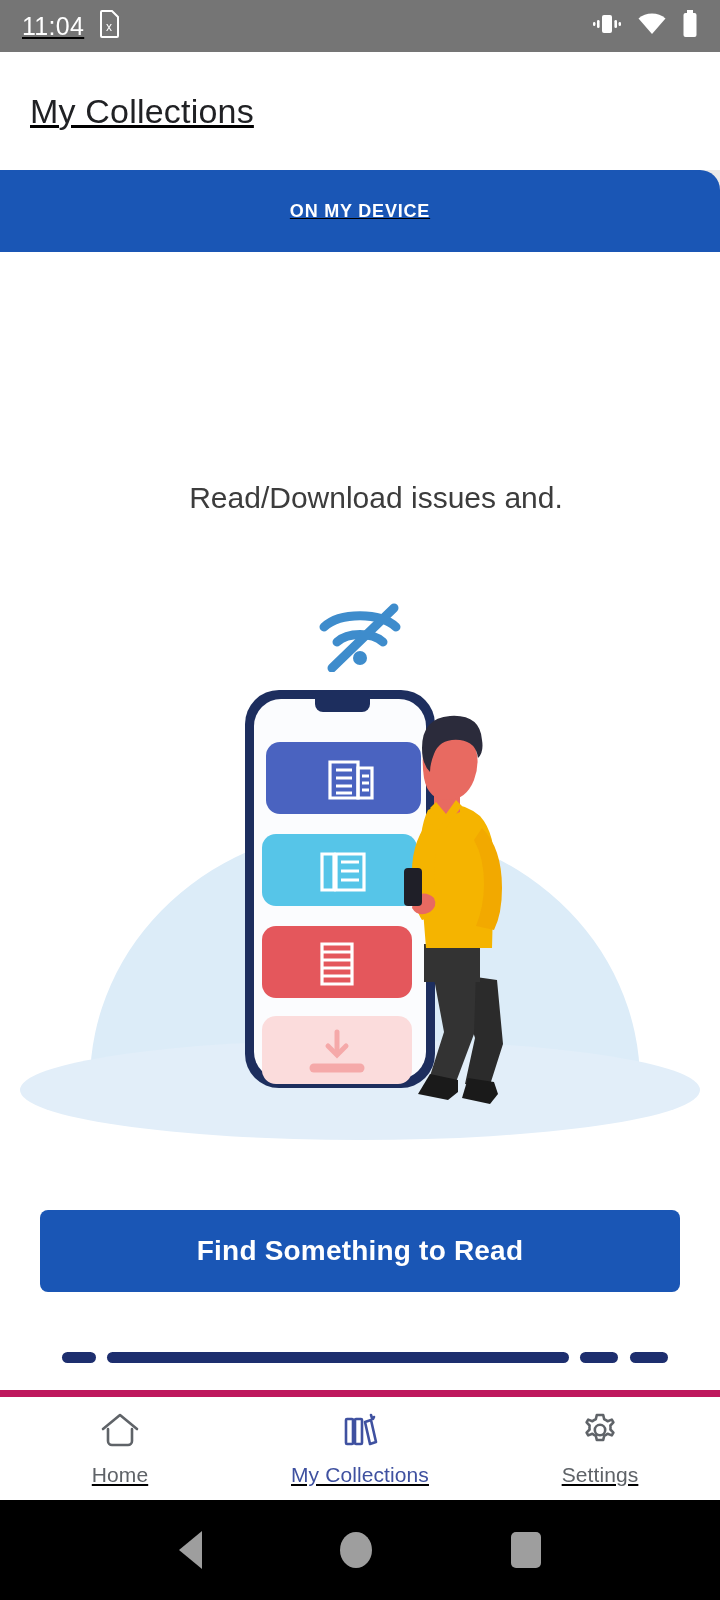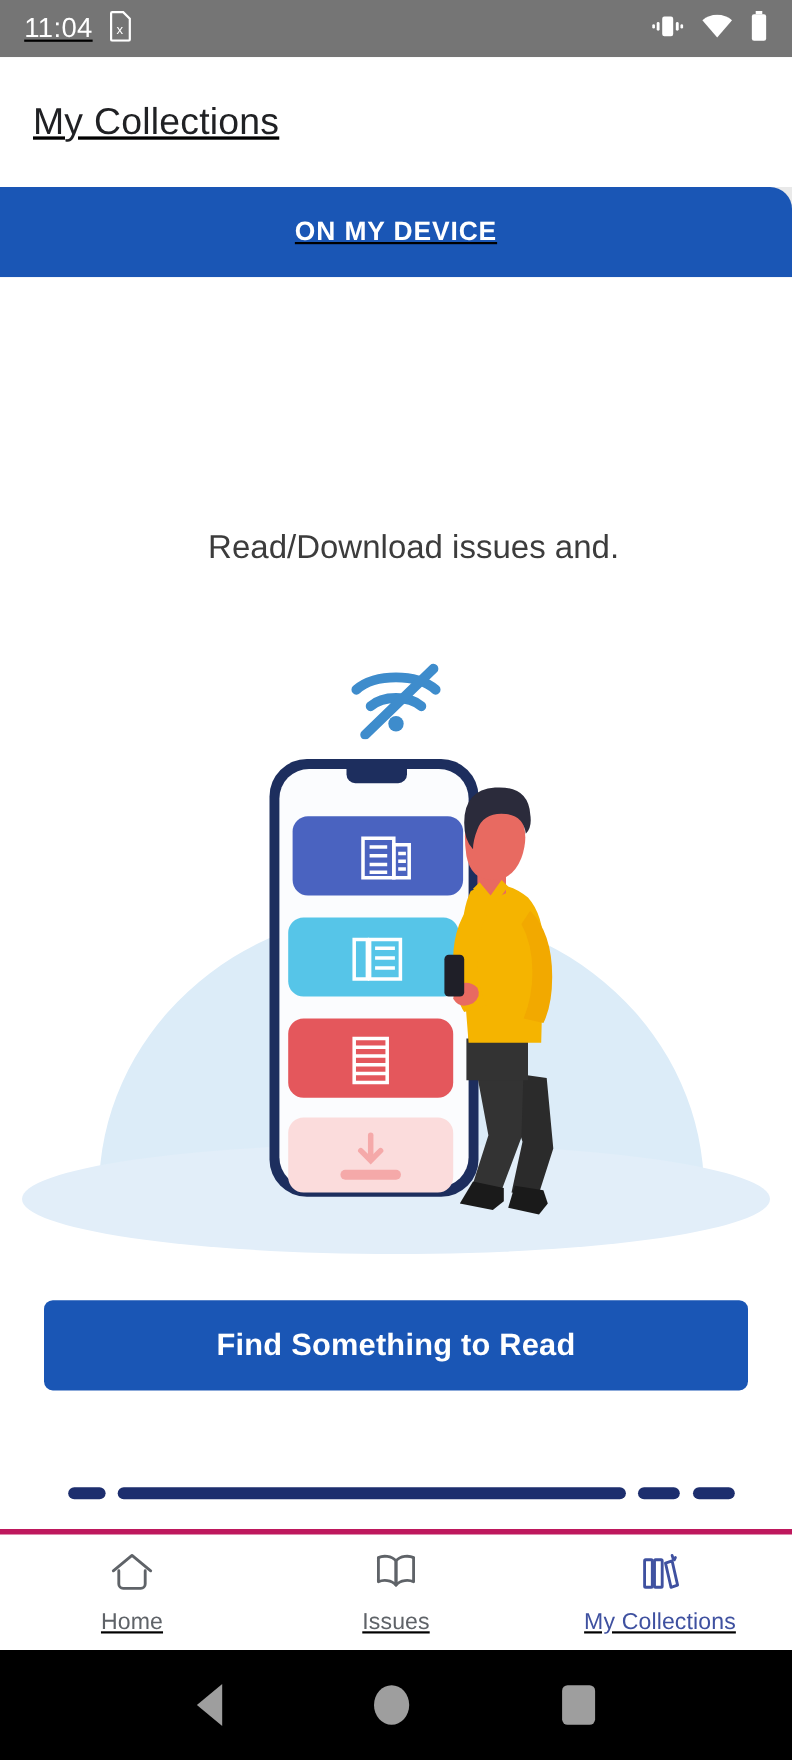--- a/index.html
+++ b/index.html
@@ -26,21 +26,21 @@
   .appbar {
     flex:0 0 118px; background:#ffffff; display:flex; align-items:center;
     padding:0 30px;
   }
   .appbar-title { font-size:34px; color:#202124; font-weight:400; letter-spacing:.2px; }
 
   
   .tabbar { flex:0 0 82px; background:#e9e9e9; display:flex; align-items:stretch; }
   .tab {
     flex:1; display:flex; align-items:center; justify-content:center;
-    font-size:24px; letter-spacing:.8px; color:#6b6b6b; font-weight:500;
+    font-size:18px; letter-spacing:.8px; color:#6b6b6b; font-weight:500;
   }
   .tab.active {
     background:#1a56b5; color:#ffffff; font-weight:700;
     border-top-right-radius:20px; border-bottom-right-radius:0;
   }
 
   
   .content { flex:1 1 auto; position:relative; background:#ffffff; overflow:hidden; }
 
   .empty-msg {
@@ -48,31 +48,31 @@
     font-size:30px; line-height:1.62; color:#3c3c3c; font-weight:400;padding-left:32px;
   }
 
   
   .wifi-off { position:absolute; top:348px; left:50%; transform:translateX(-50%); }
 
   
   .illus { position:absolute; top:430px; left:0; width:720px; height:480px; }
 
   
-  .cta-wrap { position:absolute; left:0; right:0; top:930px; display:flex; justify-content:center;border-radius:23px; }
+  .cta-wrap { position:absolute; left:0; right:0; top:958px; display:flex; justify-content:center;border-radius:23px; }
   .cta {
     width:640px; height:82px; background:#1a56b5; border:none;
     border-radius:8px; color:#ffffff; font-size:28px; font-weight:700;
     letter-spacing:.2px; font-family:"Liberation Sans", sans-serif; cursor:pointer;
     display:flex; align-items:center; justify-content:center;
   }
 
   
   .bottomnav {
-    flex:0 0 110px; background:#ffffff; border-top:5px solid #be185d;
+    flex:0 0 110px; background:#ffffff; border-top:7px solid #be185d;
     display:flex; align-items:center;
   }
   .navitem {
     flex:1; display:flex; flex-direction:column; align-items:center;
     justify-content:center; gap:9px; color:#5f6368;
   }
   .navitem.active { color:#3f51a0; }
   .navlabel { font-size:21px; letter-spacing:.1px; }
 
   
@@ -236,42 +236,42 @@
     <div class="navitem">
       <span>
         <svg width="44" height="40" viewBox="0 0 44 40" fill="none" stroke="#5f6368" stroke-width="2.6" stroke-linejoin="round" stroke-linecap="round">
           <path d="M5 19 L22 5 L39 19"></path>
           <path d="M10 19 v12 a4 4 0 0 0 4 4 h16 a4 4 0 0 0 4 -4 v-12"></path>
         </svg>
       </span>
       <span class="navlabel">Home</span>
     </div>
 
-    <div class="navitem">
-      <span>
-        <svg width="44" height="40" viewBox="0 0 44 40" fill="none" stroke="#5f6368" stroke-width="2.6" stroke-linejoin="round" stroke-linecap="round">
-          <path d="M22 10 C18 5, 10 5, 6 7 v22 c4 -2 12 -2 16 3z"></path>
-          <path d="M22 10 C26 5, 34 5, 38 7 v22 c-4 -2 -12 -2 -16 3z"></path>
-        </svg>
-      </span>
-      <span class="navlabel">Issues</span>
-    </div>
 
     <div class="navitem active">
       <span>
         <svg width="44" height="40" viewBox="0 0 44 40" fill="none" stroke="#3f51a0" stroke-width="2.6" stroke-linejoin="round" stroke-linecap="round">
           <rect x="8" y="9" width="7" height="25" rx="1"></rect>
           <rect x="17" y="9" width="7" height="25" rx="1"></rect>
           <path d="M27 12 l6 -2 l5 22 l-6 2z"></path>
           <path d="M33 5 l1 3 M36 7 l-1 2"></path>
         </svg>
       </span>
       <span class="navlabel">My Collections</span>
     </div>
 
+    <div class="navitem">
+      <span>
+        <svg width="44" height="40" viewBox="0 0 44 40" fill="none" stroke="#5f6368" stroke-width="2.6" stroke-linejoin="round">
+          <circle cx="22" cy="20" r="5.2"></circle>
+          <path d="M22 5 l3.2 0 l1 4.2 a11.6 11.6 0 0 1 3.4 2 l4.2 -1.6 l1.6 2.8 l-3 3.1 a11.6 11.6 0 0 1 0 4 l3 3.1 l-1.6 2.8 l-4.2 -1.6 a11.6 11.6 0 0 1 -3.4 2 l-1 4.2 l-3.2 0 l-3.2 0 l-1 -4.2 a11.6 11.6 0 0 1 -3.4 -2 l-4.2 1.6 l-1.6 -2.8 l3 -3.1 a11.6 11.6 0 0 1 0 -4 l-3 -3.1 l1.6 -2.8 l4.2 1.6 a11.6 11.6 0 0 1 3.4 -2 l1 -4.2 z"></path>
+        </svg>
+      </span>
+      <span class="navlabel">Settings</span>
+    </div>
   </div>
 
   <div class="androidnav">
     <div class="nav-back"></div>
     <div class="nav-home"></div>
     <div class="nav-recent"></div>
   </div>
 
 </div>
 

